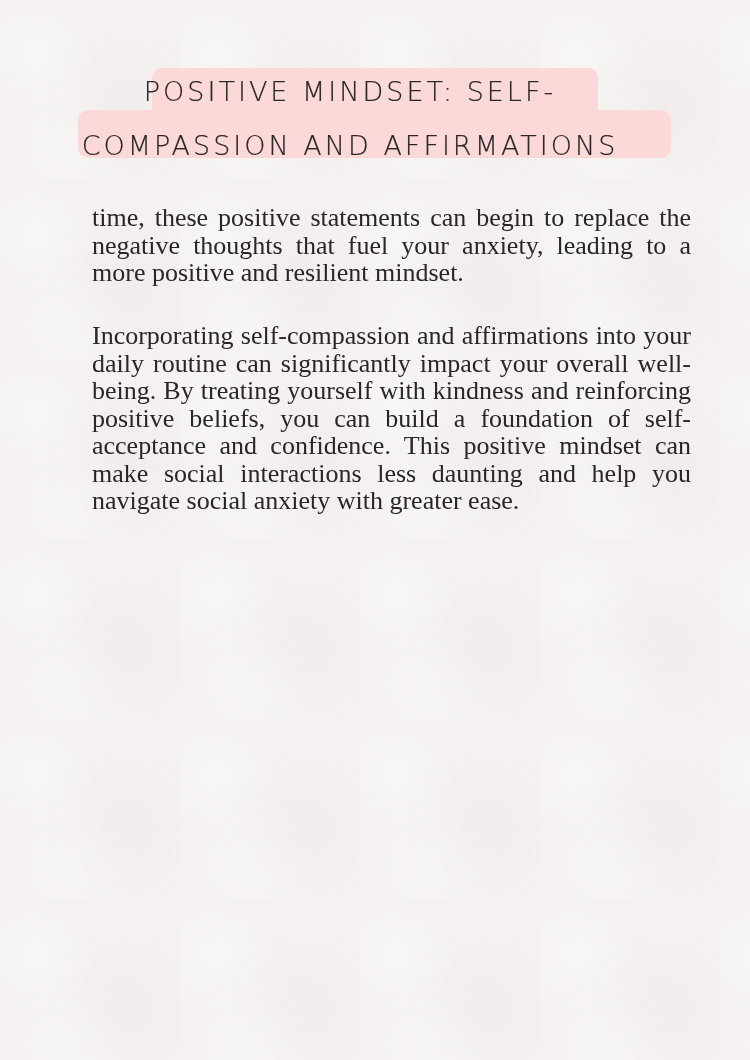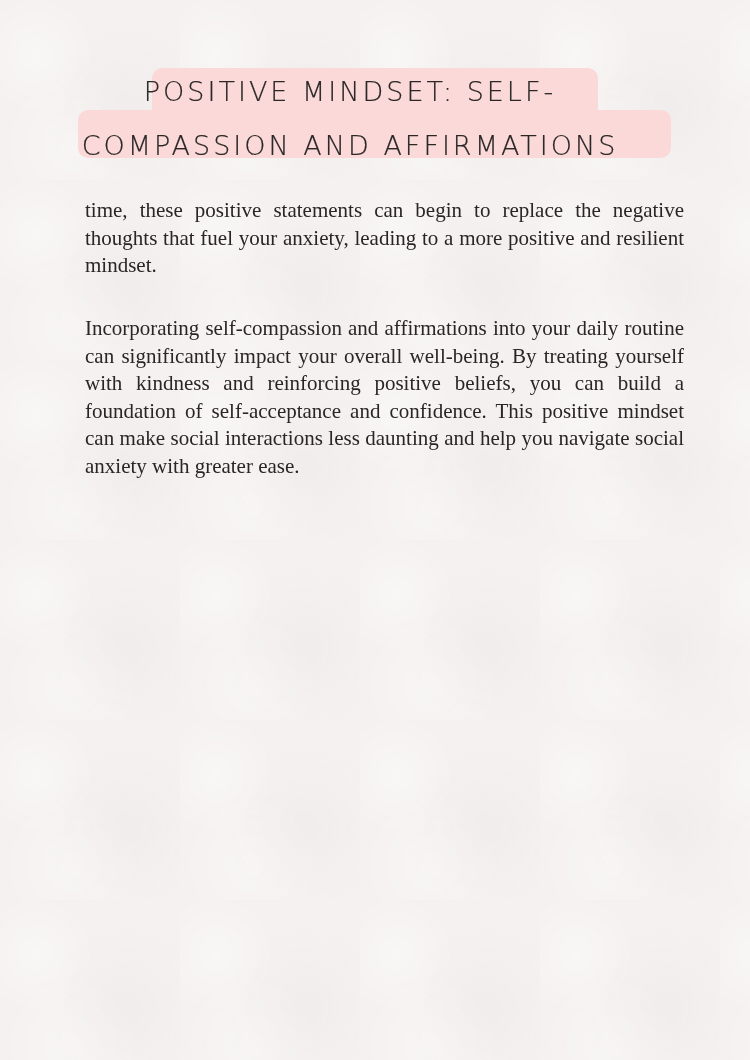--- a/index.html
+++ b/index.html
@@ -34,24 +34,24 @@
     font-weight: 300;
     font-size: 27px;
     letter-spacing: 3px;
     color: #2b2727;
     -webkit-text-stroke: 0.2px #2b2727;
   }
   .tl1 { top: 76px; }
   .tl2 { top: 130px; }
   .body-text {
     position: absolute; left: 76px; width: 599px;
-    font-size: 21px; line-height: 27.5px;
+    font-size: 26px; line-height: 27.5px;
     color: #2a2626;
     text-align: justify;
-    margin: 9px;
+    margin: 16px;
   }
   .p1 { top: 188px; }
   .p2 { top: 306px; }
 </style>
 </head>
 <body>
 
 <div class="texture"></div>
 
 <div class="title-wrap">

